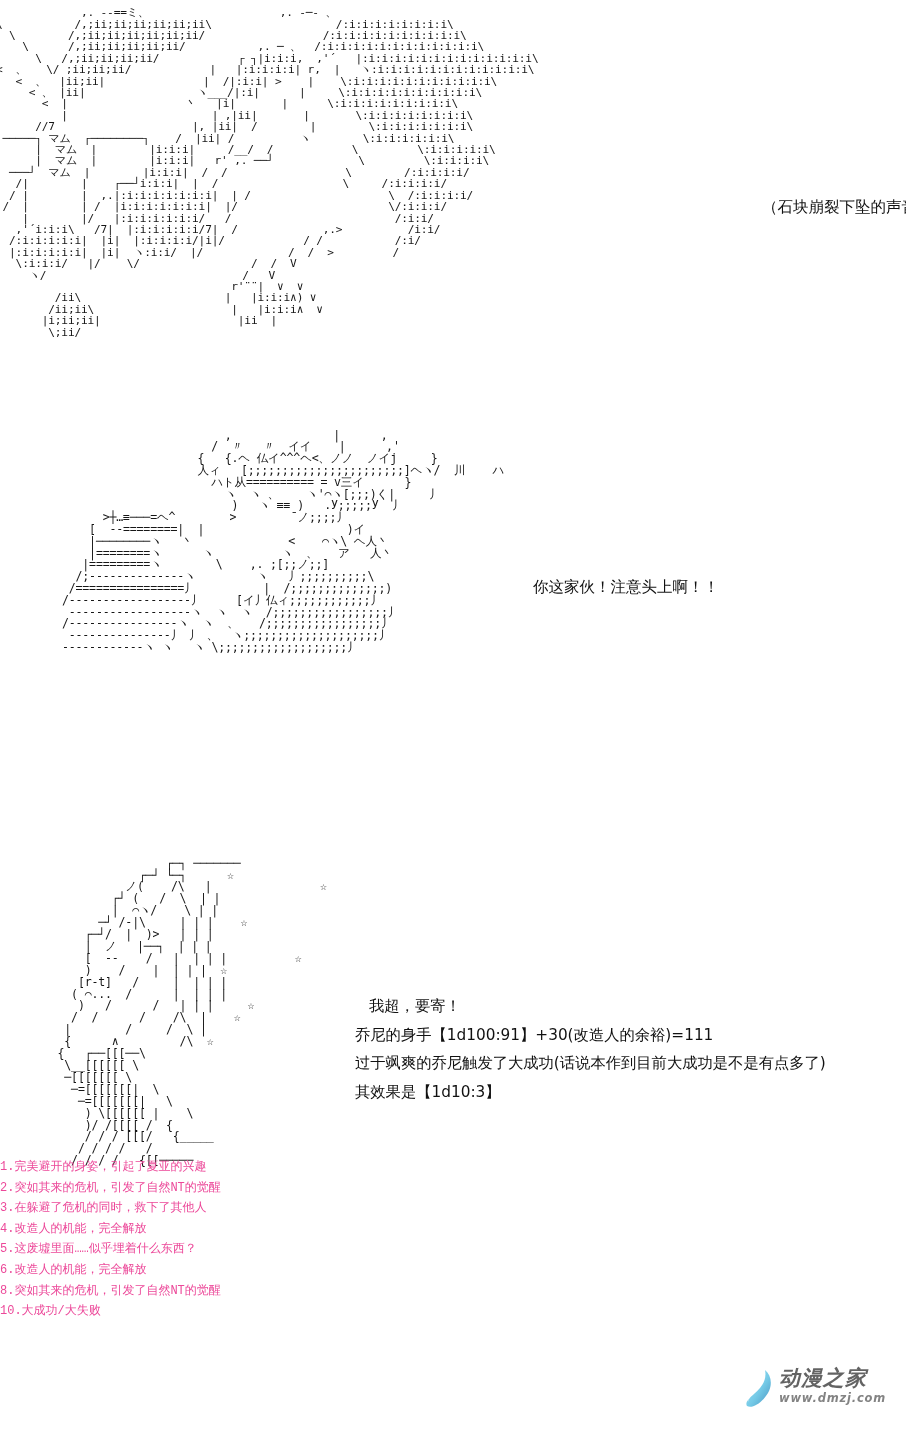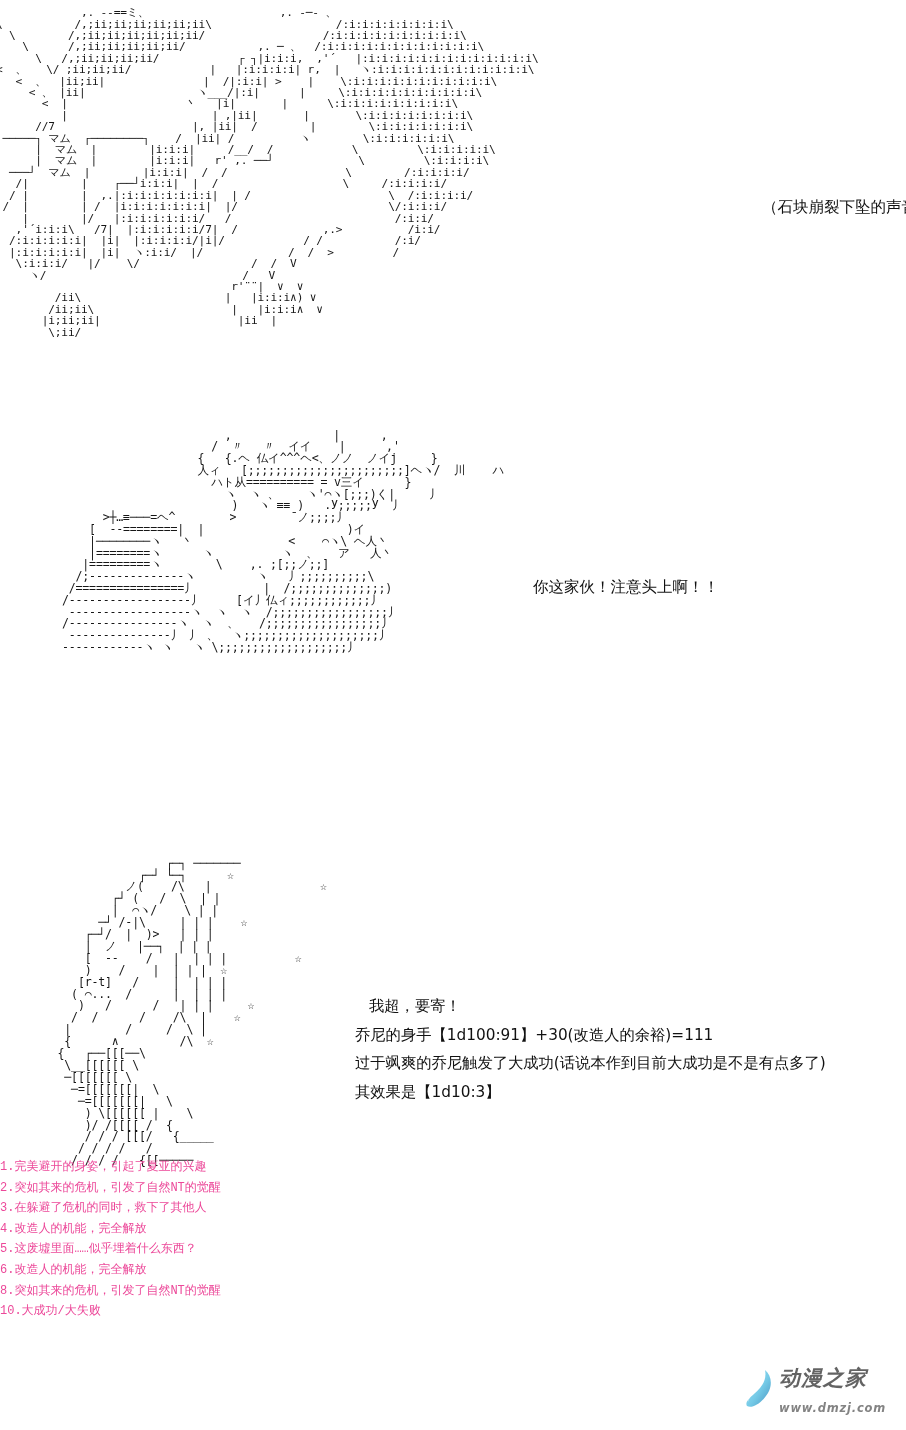--- a/index.html
+++ b/index.html
@@ -120,21 +120,21 @@
     color: #5b5b5b;
     letter-spacing: 1px;
   }
   #watermark .wm-url {
     font-family: "DejaVu Sans", "Liberation Sans", sans-serif;
     font-size: 11.5px;
     font-weight: bold;
     font-style: italic;
     color: #7d7d7d;
     letter-spacing: 0.8px;
-    margin-top: 14px;
+    margin-top: 4px;
   }
 </style>
 </head>
 <body>
 
 <div class="page">
 
   <pre class="aa" id="aa-rockfall">             ,. -‐==ミ、                    ,. -─- 、
 \           /,;ii;ii;ii;ii;ii;ii\                   /:i:i:i:i:i:i:i:i\
   \        /,;ii;ii;ii;ii;ii;ii/                  /:i:i:i:i:i:i:i:i:i:i\

